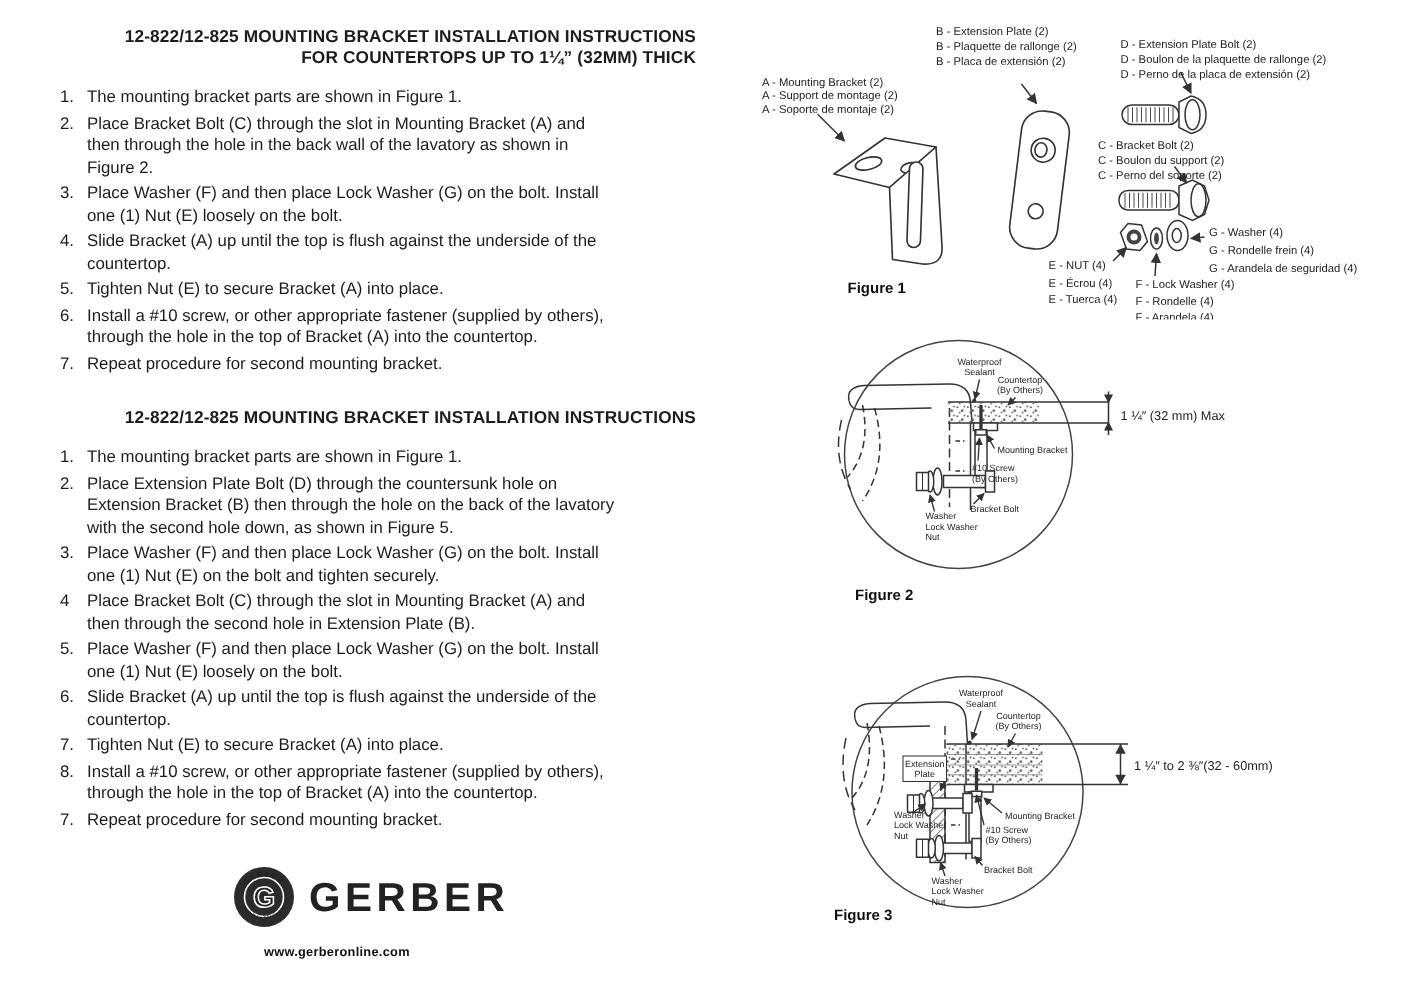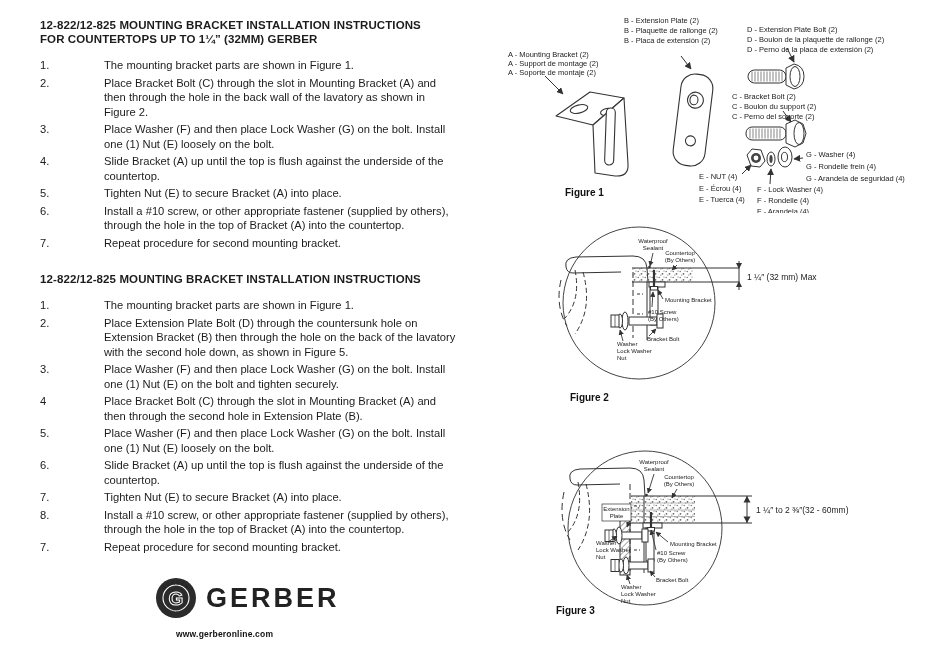--- a/index.html
+++ b/index.html
@@ -8,27 +8,27 @@
     background:#ffffff; color:#1c1c1c;
     font-family:"Liberation Sans", sans-serif;
     overflow:hidden;
   }
   .abs { position:absolute; }
   
   .col {
     position:absolute; left:40px; width:424px;
   }
   .sec-title {
-    text-align:left; font-weight:bold; font-size:11.5px; line-height:14px;
+    text-align:right; font-weight:bold; font-size:11.5px; line-height:14px;
     letter-spacing:0.1px;
   }
   .steps { margin-top:12px; }
   .step { display:flex; margin-bottom:3px; font-size:11.2px; line-height:14.5px; }
   .step-num { width:18px; flex:none; }
-  .step-text { flex:1; white-space:pre-line;margin-left:46px; }
+  .step-text { flex:1; white-space:pre-line; }
   .fig-caption {
     position:absolute; font-weight:bold; font-size:10px; color:#111;
   }
   
   .brand-word {
     position:absolute; left:206px; top:583px;
     font-size:27px; font-weight:bold; letter-spacing:3px; color:#222;
   }
   .website {
     position:absolute; left:176px; top:629px;
@@ -37,21 +37,21 @@
   svg text { font-family:"Liberation Sans", sans-serif; fill:#222; }
   .lbl7 { font-size:7.5px; }
   .lbl6 { font-size:6px; }
   .dimtxt { font-size:8.5px; }
 </style>
 </head>
 <body>
 
 <div class="col" style="top:18px">
   <div class="sec-title">12-822/12-825 MOUNTING BRACKET INSTALLATION INSTRUCTIONS</div>
-  <div class="sec-title">FOR COUNTERTOPS UP TO 1¼” (32MM) GERBER</div>
+  <div class="sec-title">FOR COUNTERTOPS UP TO 1¼” (32MM) THICK</div>
   <div class="steps">
     <div class="step">
         <div class="step-num">1.</div>
         <div class="step-text">The mounting bracket parts are shown in Figure 1.</div>
       </div>
     <div class="step">
         <div class="step-num">2.</div>
         <div class="step-text">Place Bracket Bolt (C) through the slot in Mounting Bracket (A) and
 then through the hole in the back wall of the lavatory as shown in
 Figure 2.</div>

